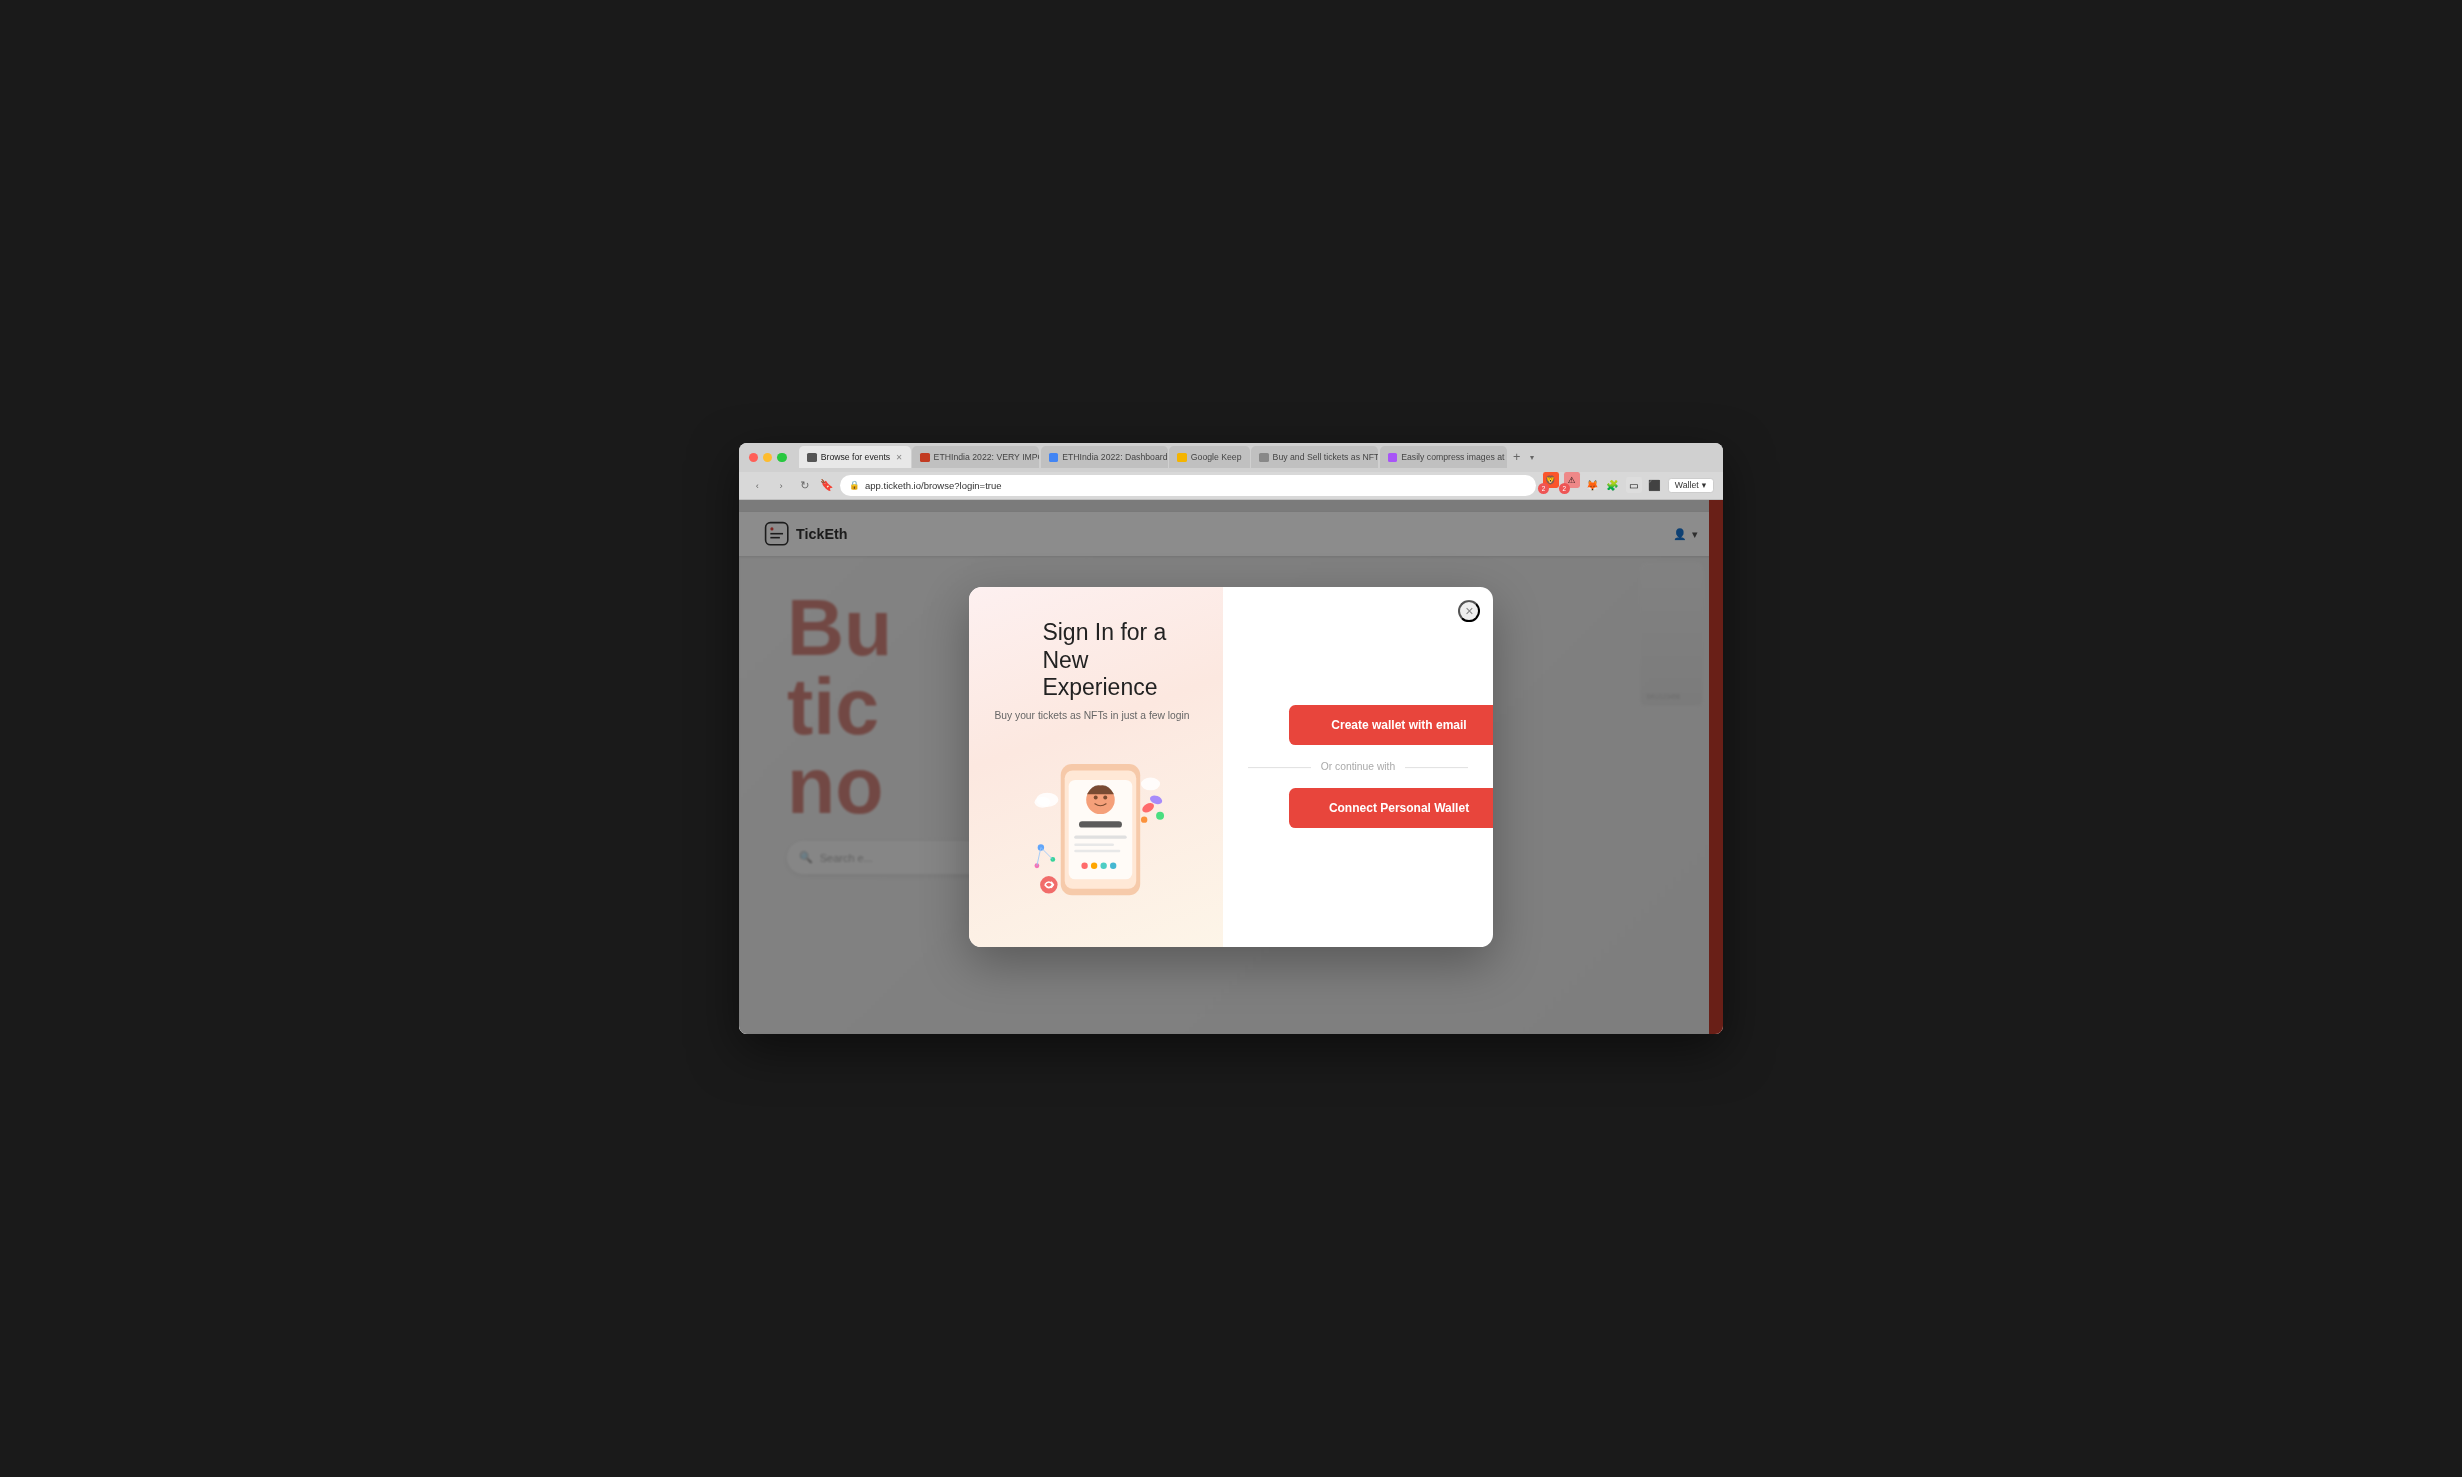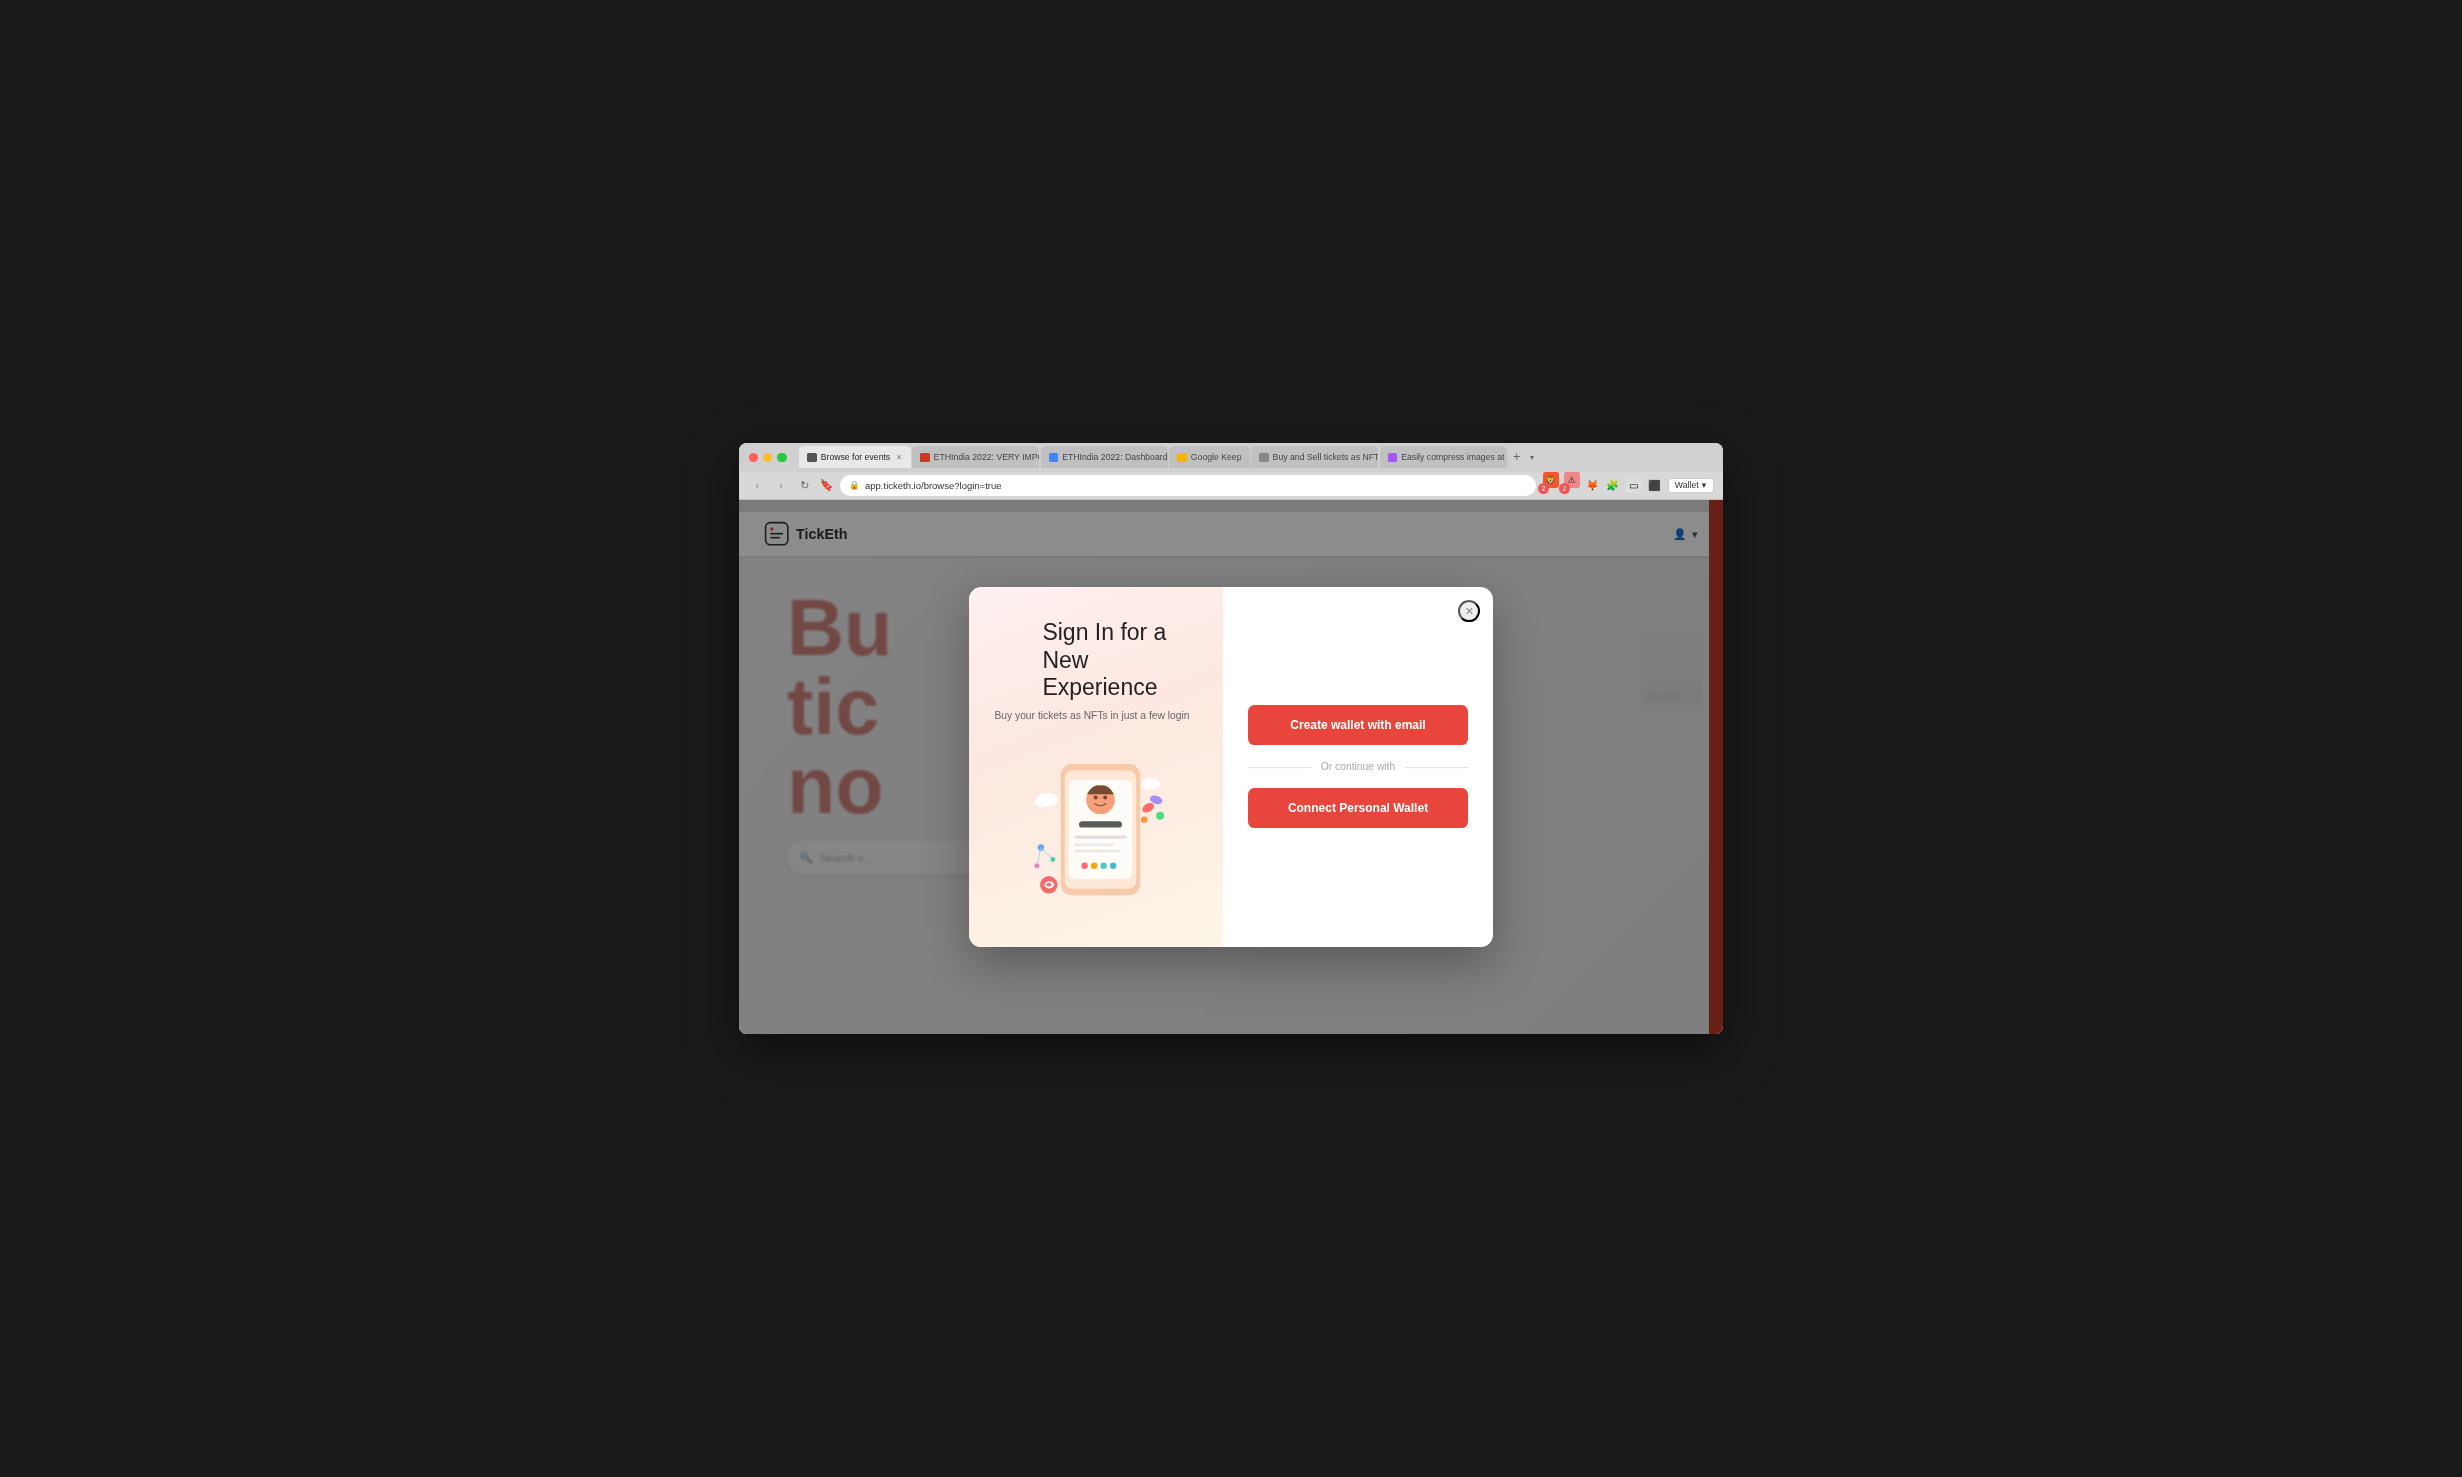--- a/index.html
+++ b/index.html
@@ -363,20 +363,21 @@
       background: #e8453c;
       color: white;
       border: none;
       border-radius: 6.3px;
       height: 40px;
       font-size: 12px;
       font-weight: 600;
       cursor: pointer;
       width: 100%;
       transition: background 0.2s;
+      margin-left: 41px;
     }
 
     .divider-text {
       display: flex;
       align-items: center;
       gap: 9.5px;
       color: #aaa;
       font-size: 10.3px;
     }
     .divider-line {

